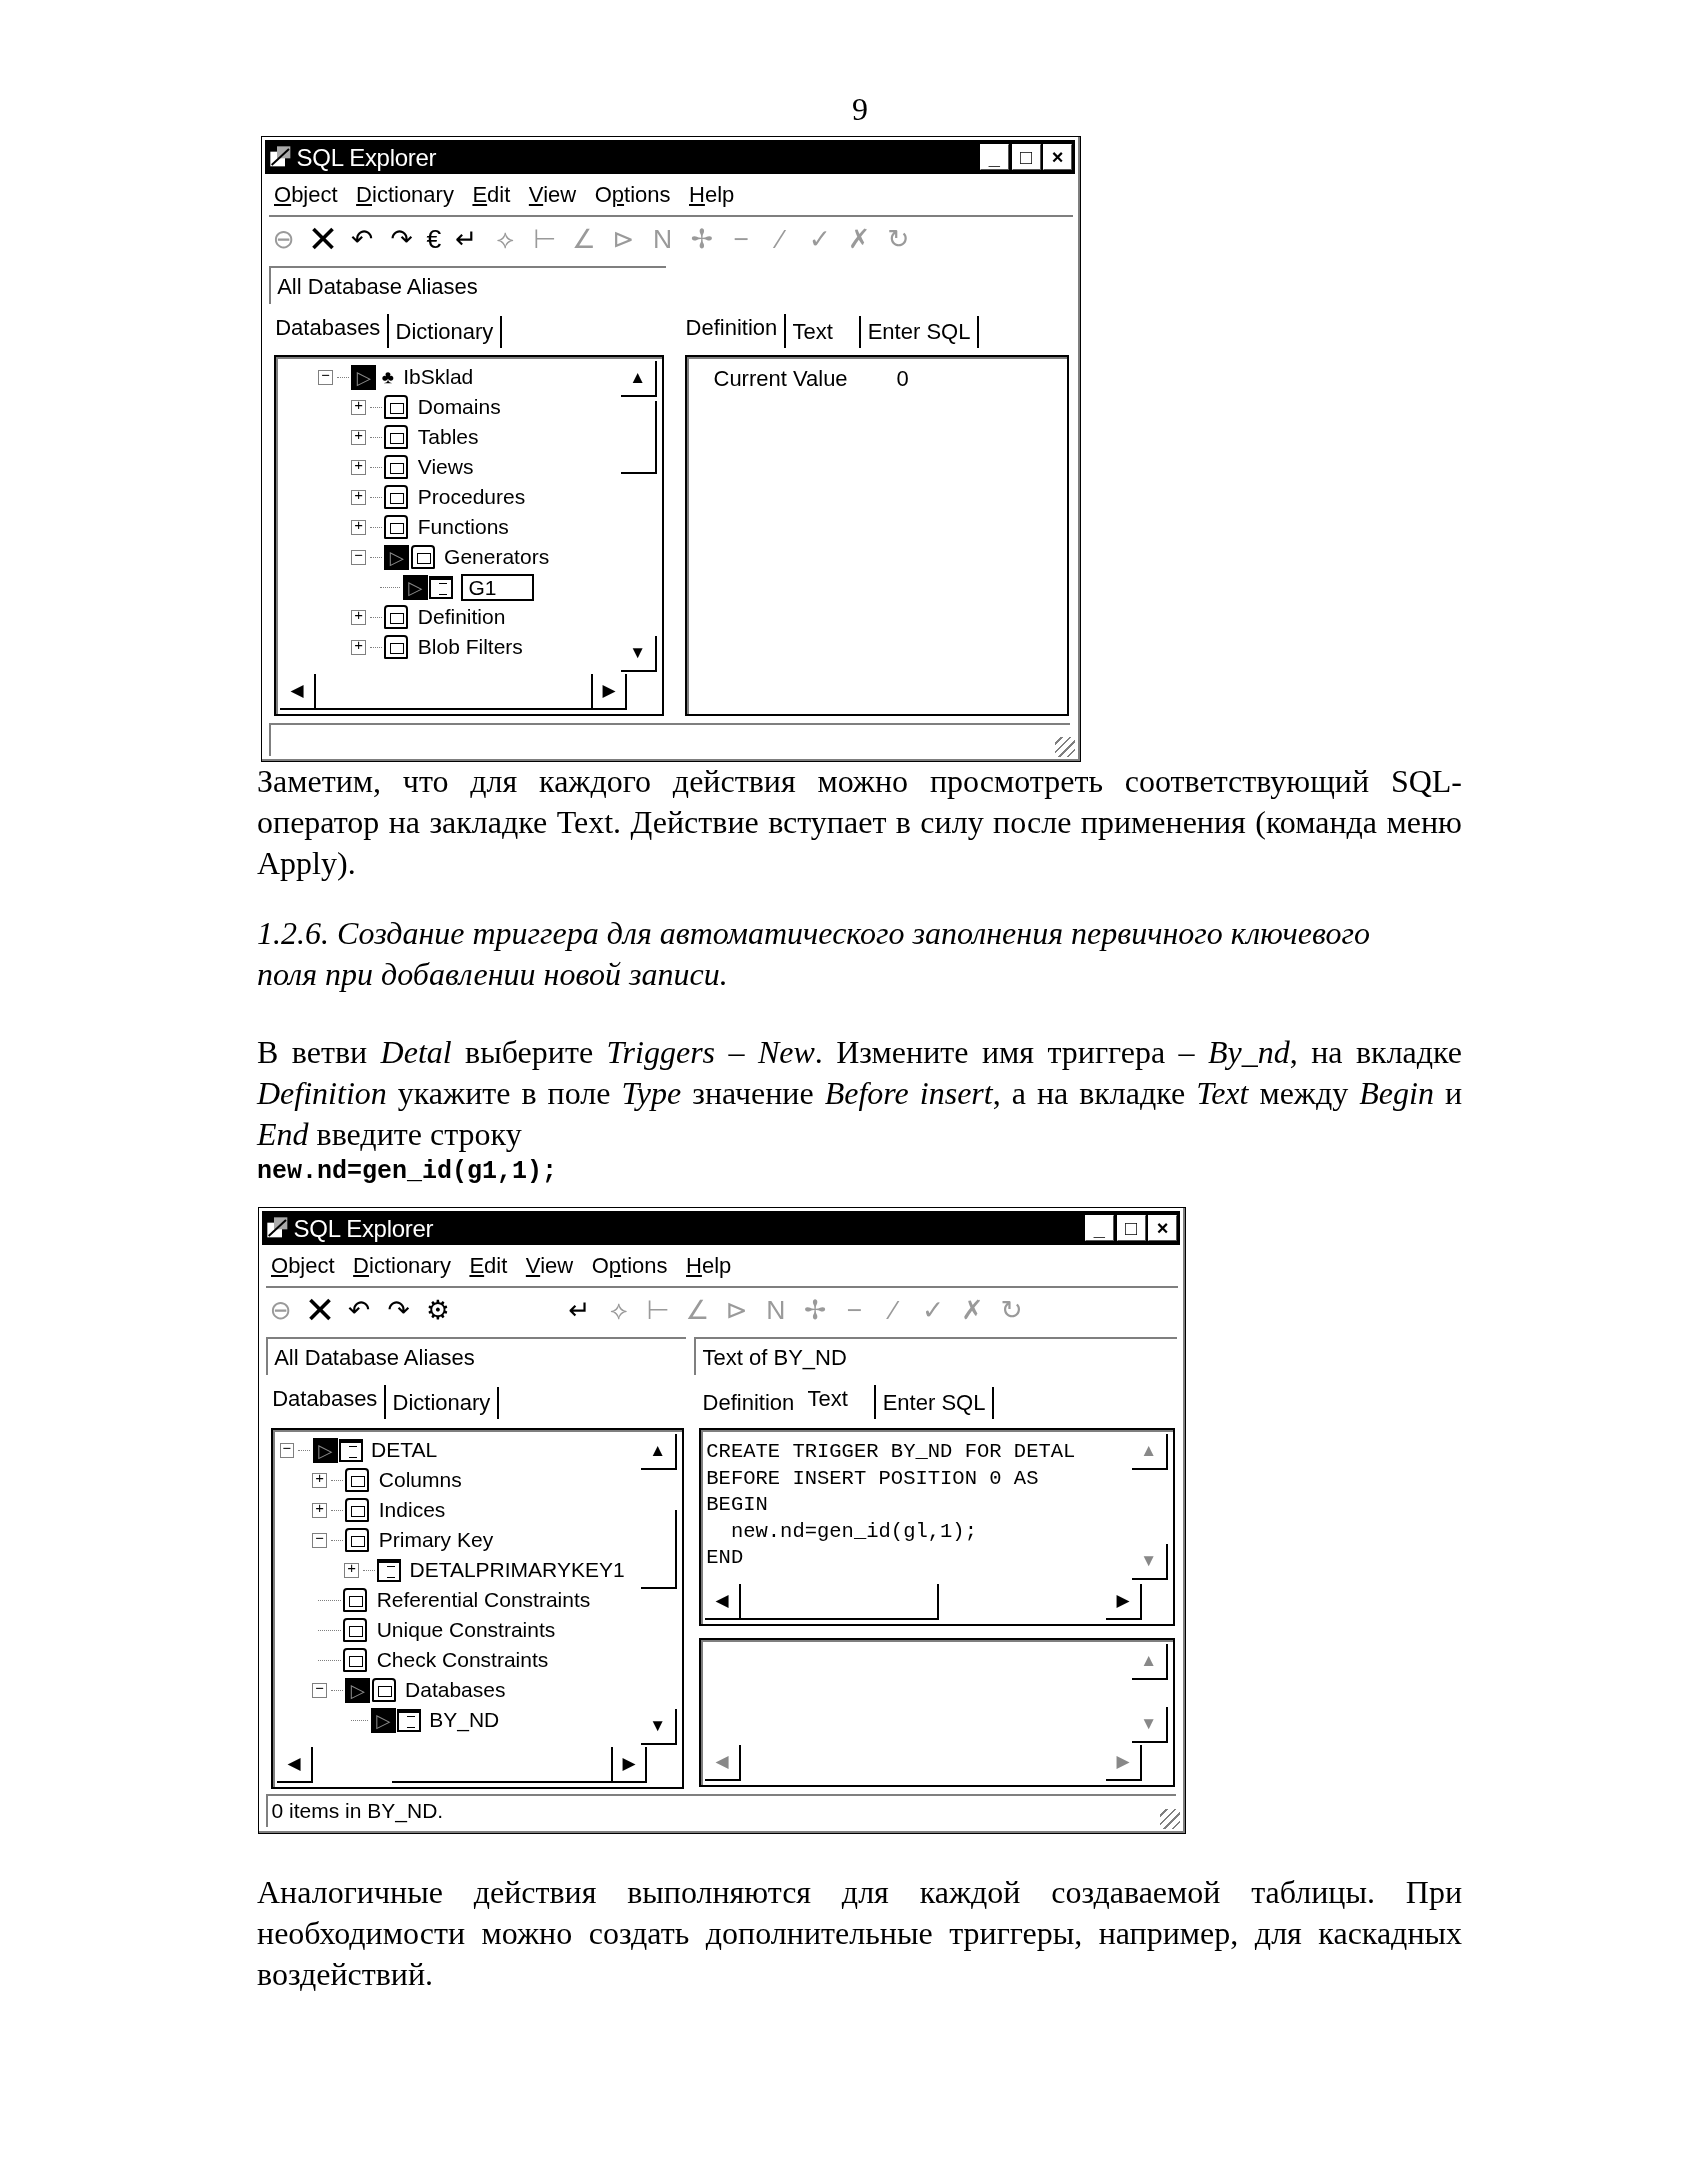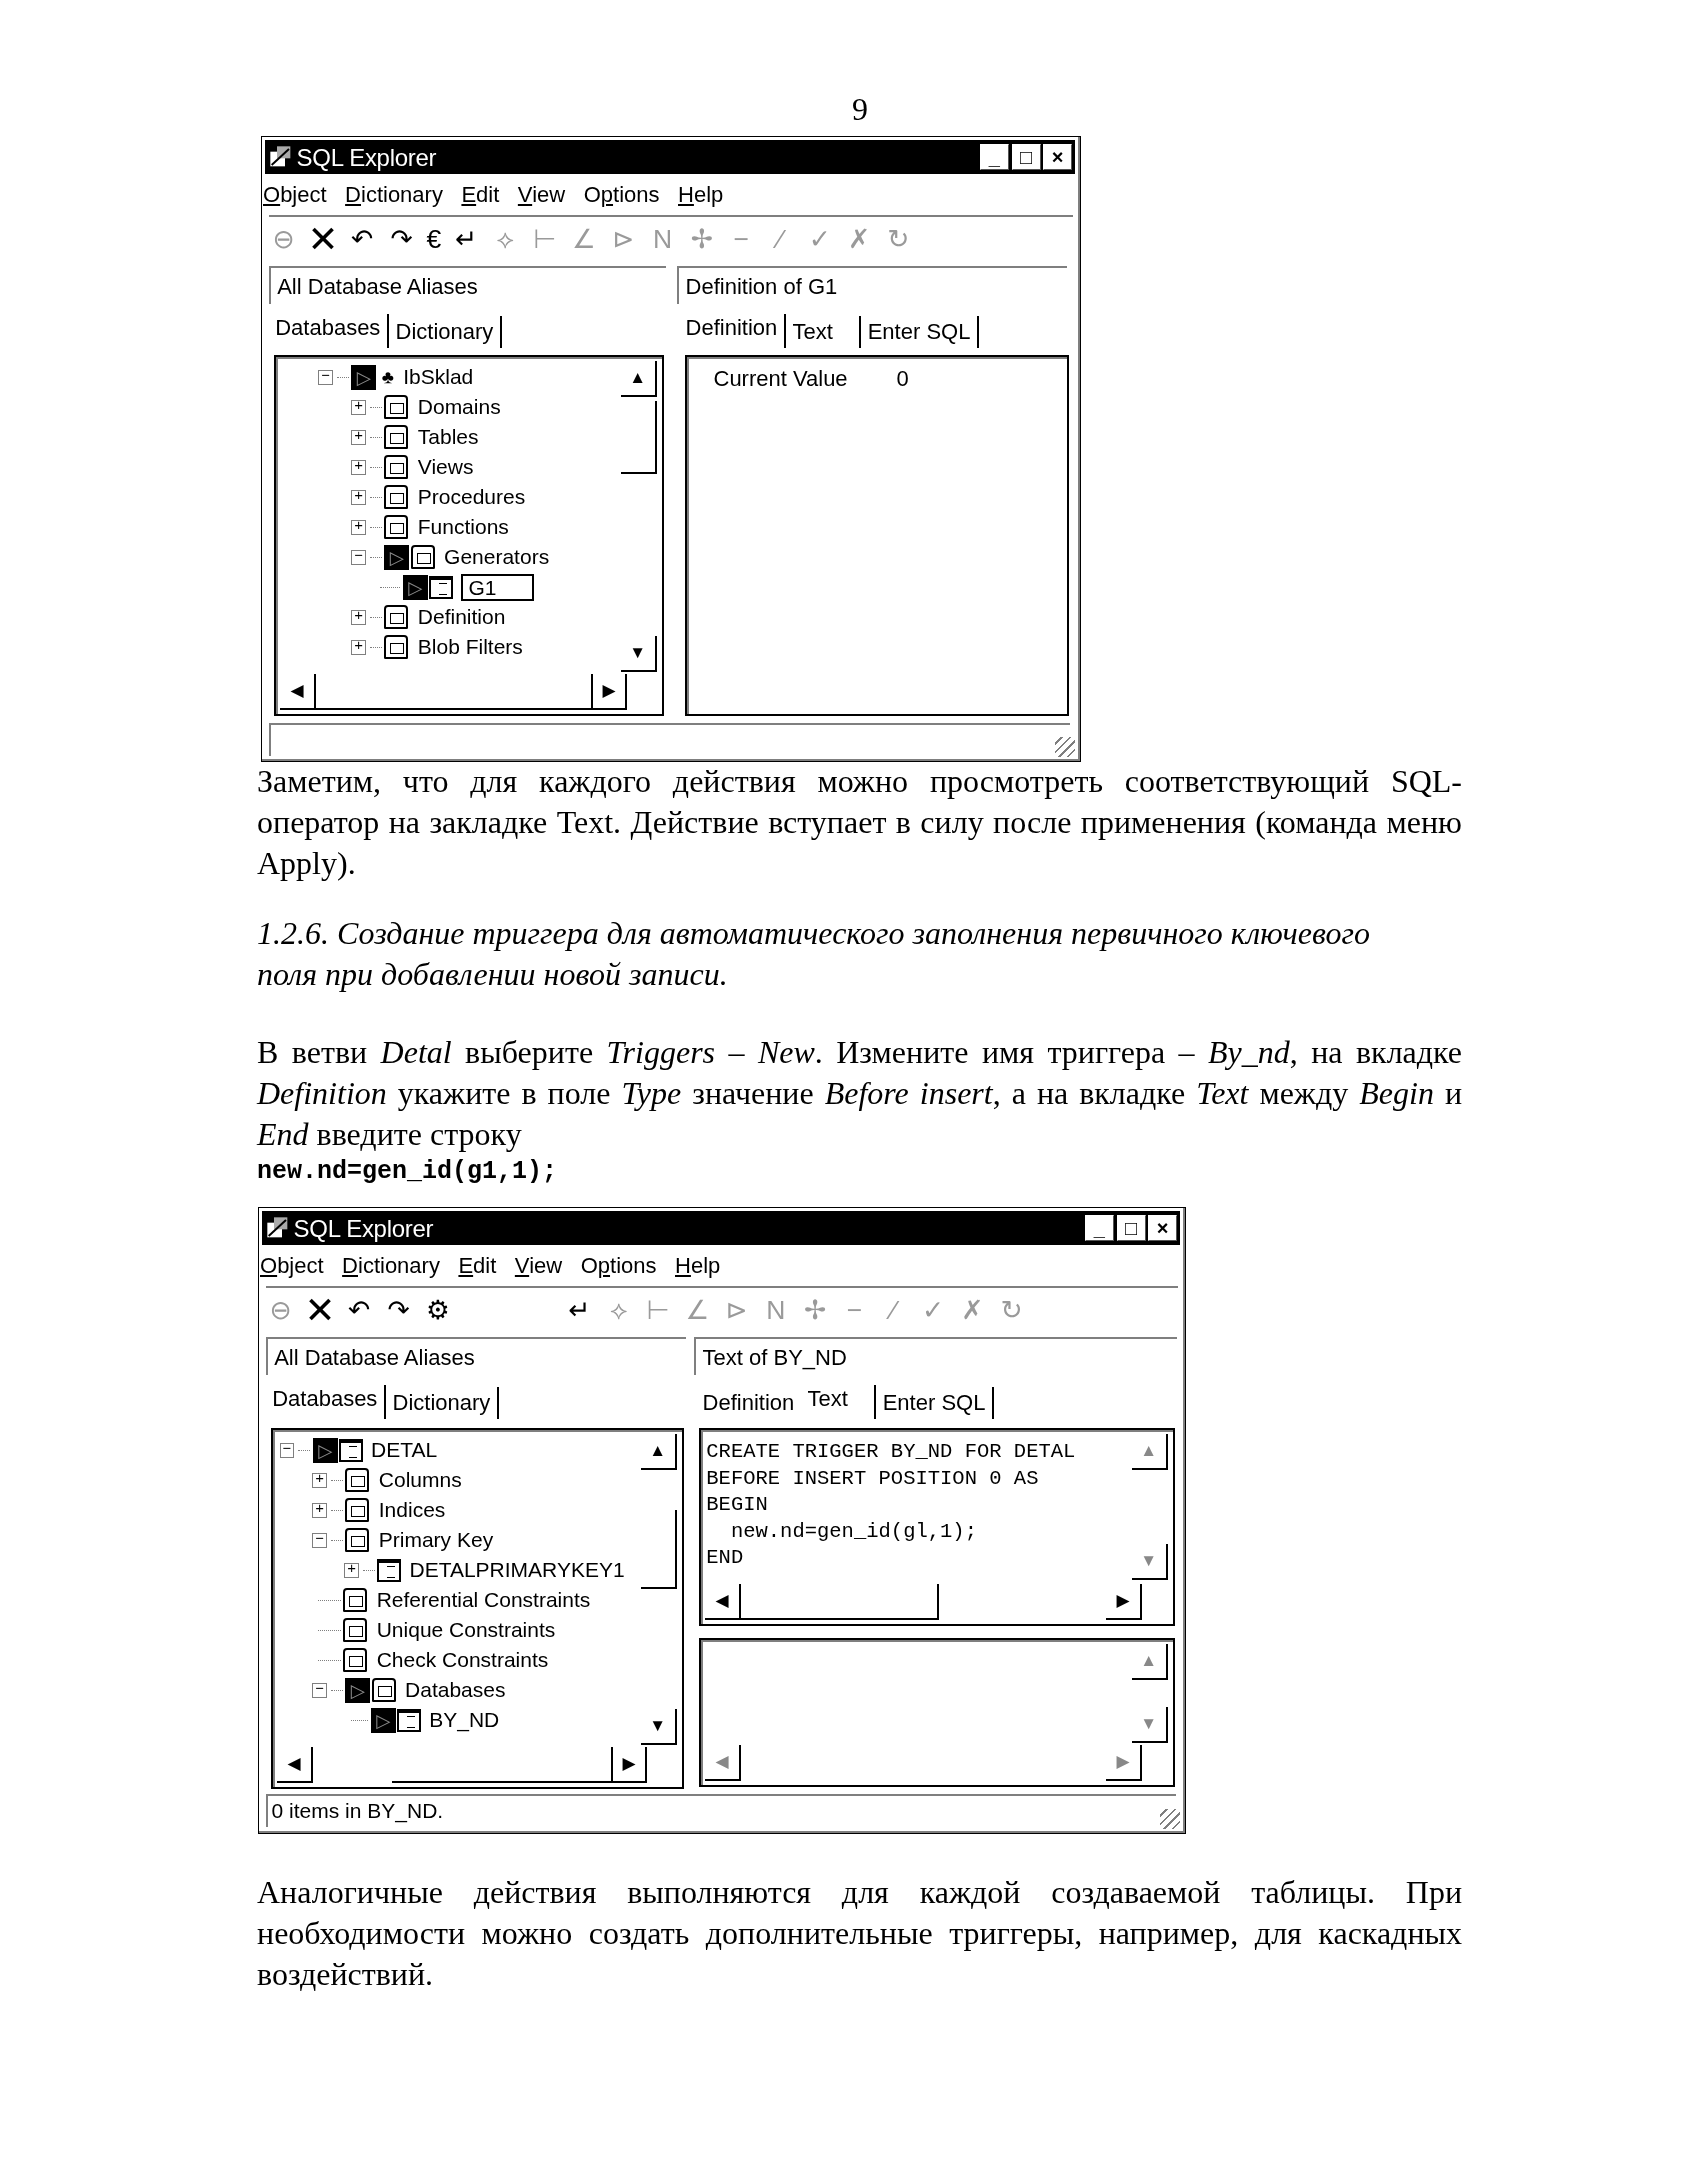--- a/index.html
+++ b/index.html
@@ -11,21 +11,21 @@
   .code { left:257px; font-family:"Liberation Mono", monospace; font-weight:bold; font-size:25px; line-height:26.5px; }
   i { font-style:italic; }
 
   
   .win { background:#fff; border:1.3px solid #000; box-shadow: inset -2px -2px 0 #7f7f7f; font-family:"Liberation Sans", sans-serif; }
   .titlebar { position:absolute; left:2.6px; right:5.3px; top:2.6px; height:34px; background:#000; color:#fff; }
   .titlebar .ticon { position:absolute; left:4px; top:5.3px; width:24px; height:24px; }
   .titlebar .ttext { position:absolute; left:32px; top:4px; font-size:24px; font-weight:normal; letter-spacing:-0.3px; }
   .tbtns { position:absolute; right:2.6px; top:4px; display:flex; gap:2.6px; }
   .tbtn { width:29px; height:26.5px; background:#fff; border:1.3px solid #fff; border-right-color:#555; border-bottom-color:#555; box-sizing:border-box; position:relative; color:#000; font-size:20px; text-align:center; line-height:24px; font-weight:bold; }
-  .menubar { position:absolute; left:1px; top:41px; height:33px; display:flex; gap:18.5px; font-size:22px; line-height:33px; }
+  .menubar { position:absolute; left:12px; top:41px; height:33px; display:flex; gap:18.5px; font-size:22px; line-height:33px; }
   .menubar span .u { text-decoration:underline; }
   .sep-line { position:absolute; left:6.6px; right:6.6px; height:2px; background:#7f7f7f; }
   .toolbar { position:absolute; left:6.6px; top:81px; height:42px; display:flex; align-items:center; gap:9.3px; font-size:26.5px; }
   .tool { width:30px; height:37px; display:flex; align-items:center; justify-content:center; }
   .tool.dim { color:#9a9a9a; }
   .hdrbox { position:absolute; height:38px; border-top:2px solid #7f7f7f; border-left:2px solid #7f7f7f; font-size:22px; line-height:37px; padding-left:6.6px; box-sizing:border-box; }
   .tabs { position:absolute; height:34px; display:flex; font-size:22px; align-items:flex-end; }
   .tab { padding:0 6.6px; height:32px; line-height:32px; border-right:2px solid #000; }
   .tab.active { height:34px; line-height:28px; }
   .panel { position:absolute; border:2px solid #000; border-right-color:#000; box-shadow: inset 2px 2px 0 #7f7f7f; box-sizing:border-box; background:#fff; }
@@ -89,21 +89,20 @@
     <div class="tool dim">⊳</div>
     <div class="tool dim">N</div>
     <div class="tool dim">✢</div>
     <div class="tool dim">−</div>
     <div class="tool dim">⁄</div>
     <div class="tool dim">✓</div>
     <div class="tool dim">✗</div>
     <div class="tool dim">↻</div>
   </div>
   <div class="hdrbox" style="left:6.6px; top:129px; width:397px;">All Database Aliases</div>
-  <div class="hdrbox" style="left:415px; top:129px; width:390px;">Definition of G1</div>
   <div class="tabs" style="left:6.6px; top:177px;">
     <div class="tab active">Databases</div>
     <div class="tab">Dictionary</div>
   </div>
   <div class="tabs" style="left:417px; top:177px;">
     <div class="tab active">Definition</div>
     <div class="tab" style="width:60px;">Text</div>
     <div class="tab">Enter SQL</div>
   </div>
 

